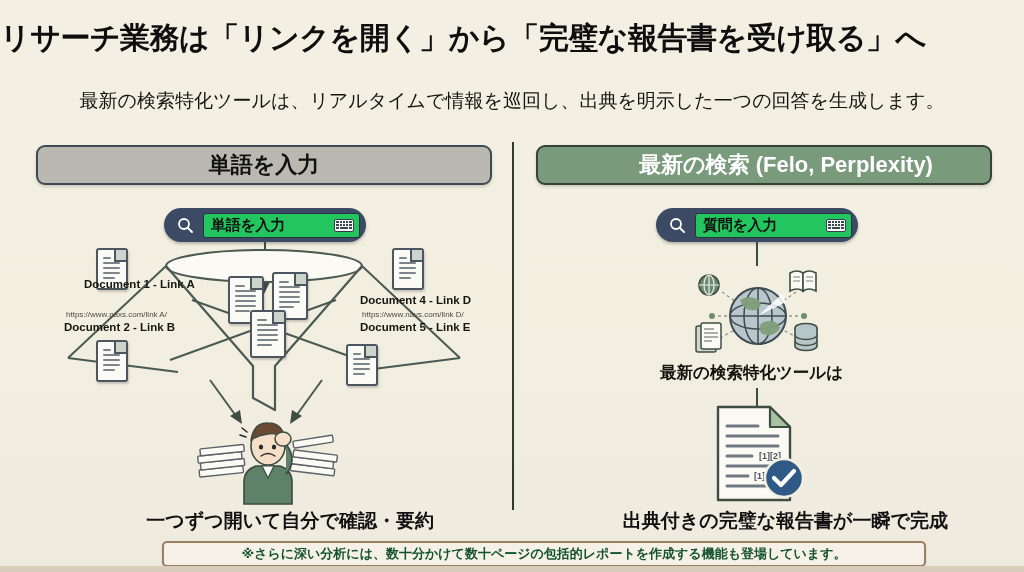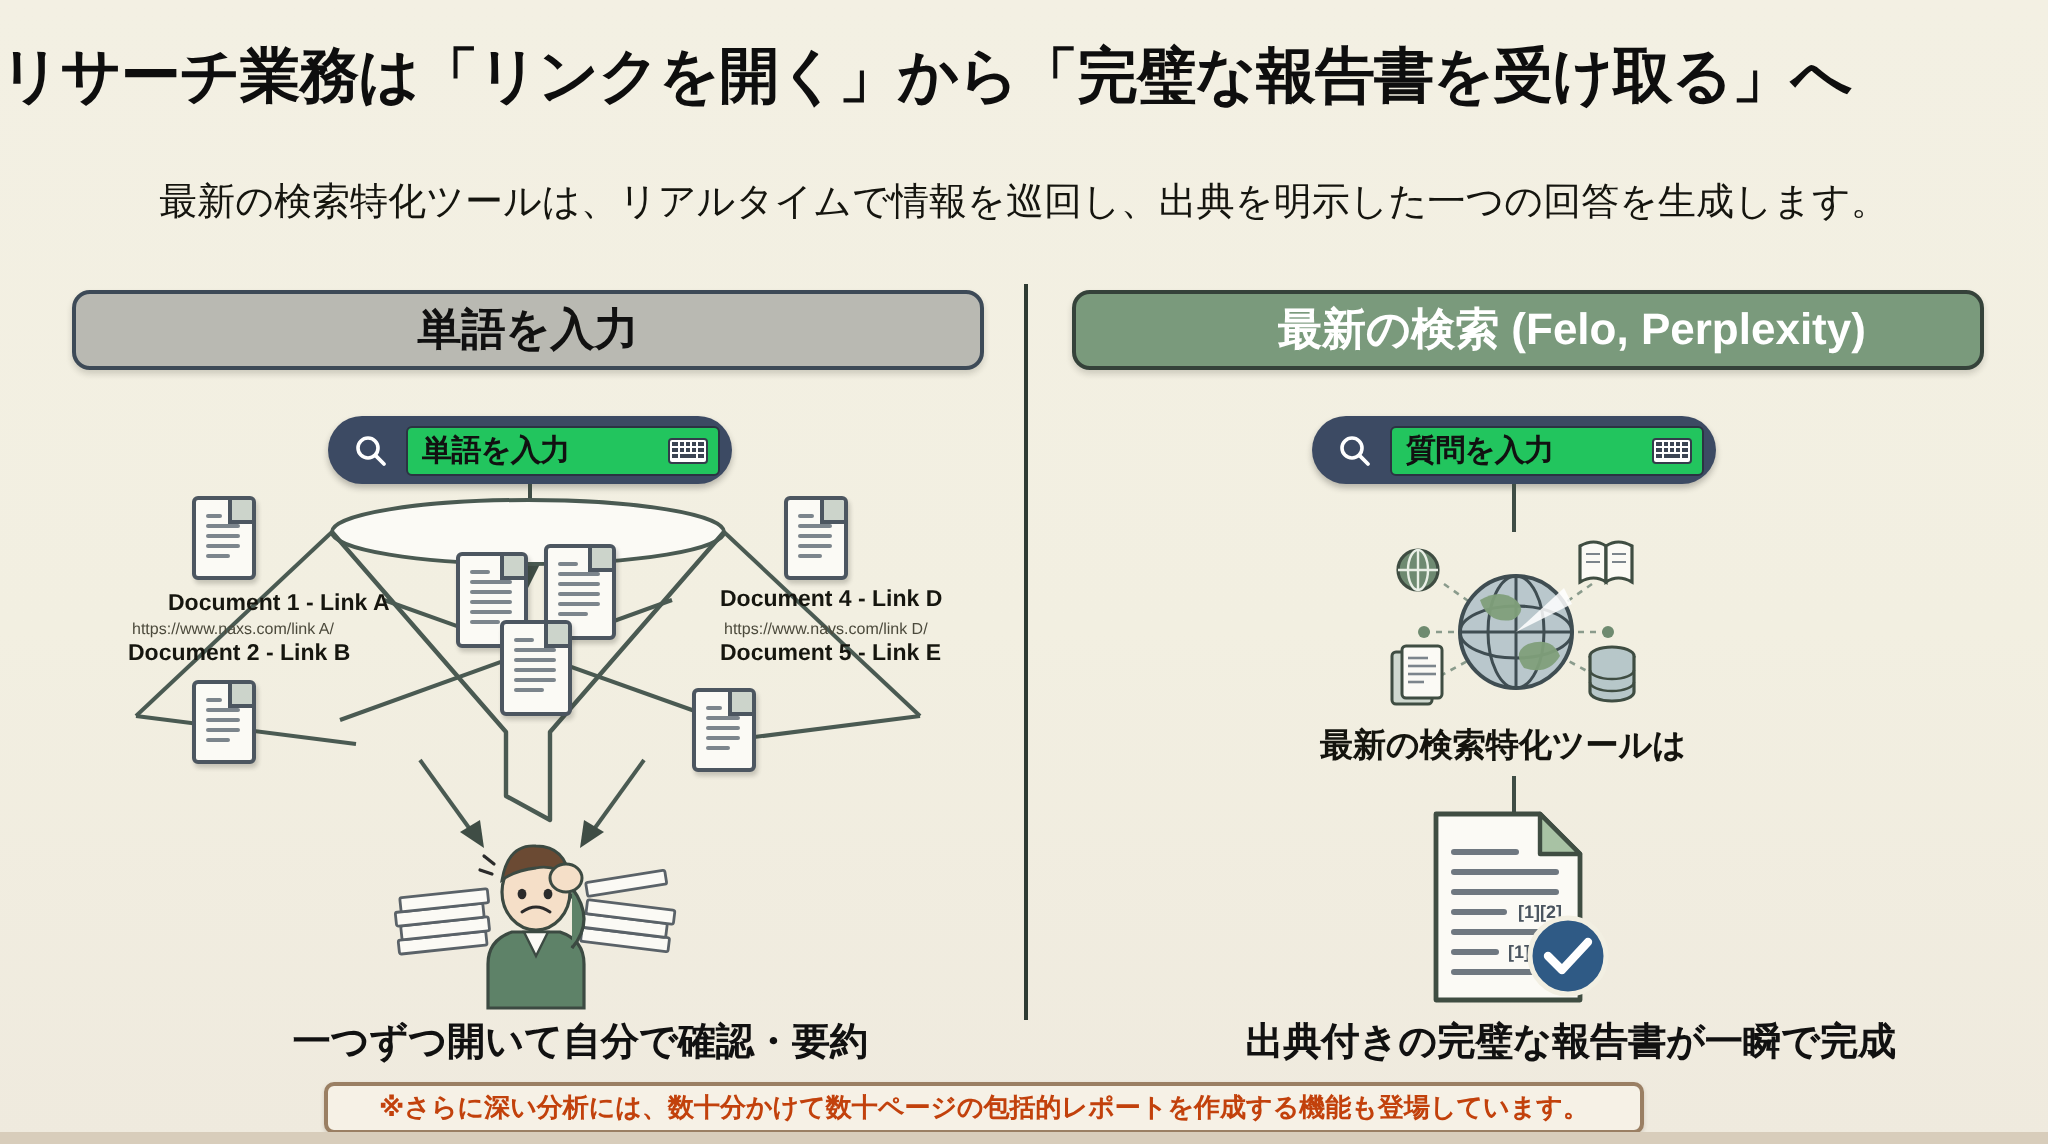--- a/index.html
+++ b/index.html
@@ -206,31 +206,31 @@
     font-size: 16.5px;
     font-weight: 700;
     color: #14140e;
     white-space: nowrap;
   }
   
   .note {
     position: absolute;
     left: 162px;
     top: 541px;
-    width: 660px;
+    width: 764px;
     height: 26px;
     border: 2px solid #9a7f63;
     border-radius: 5px;
     background: #f6f1e6;
     display: flex;
     align-items: center;
     justify-content: center;
     font-size: 13px;
     font-weight: 700;
-    color: #c2410c;
+    color: #14532d;
     box-sizing: border-box;
     white-space: nowrap;
     box-shadow: 0 1px 2px rgba(90,70,50,0.2);
   }
   .bottom-band {
     position: absolute;
     left: 0; top: 566px;
     width: 1024px; height: 6px;
     background: #d8cdbb;
   }
@@ -369,21 +369,21 @@
     <div class="fold"></div>
     <div class="lines">
         <span class="short"></span>
         <span></span>
         <span></span>
         <span></span>
         <span class="mid"></span>
       </div>
   </div>
 
-  <div class="label" style="left:64px; top:296px;padding-left:20px;">Document 1 - Link A</div>
+  <div class="label" style="left:64px; top:278px;padding-left:20px;">Document 1 - Link A</div>
   <div class="url" style="left:66px; top:310px;">https://www.naxs.com/link A/</div>
   <div class="label" style="left:64px; top:321px;">Document 2 - Link B</div>
 
   <div class="label" style="left:360px; top:294px;">Document 4 - Link D</div>
   <div class="url" style="left:362px; top:310px;">https://www.navs.com/link D/</div>
   <div class="label" style="left:360px; top:321px;">Document 5 - Link E</div>
 
   <svg style="position:absolute; left:198px; top:408px;" width="140" height="96" viewBox="0 0 140 96">
 
     <g stroke="#5a6268" stroke-width="1.4" fill="#fbfaf5">

